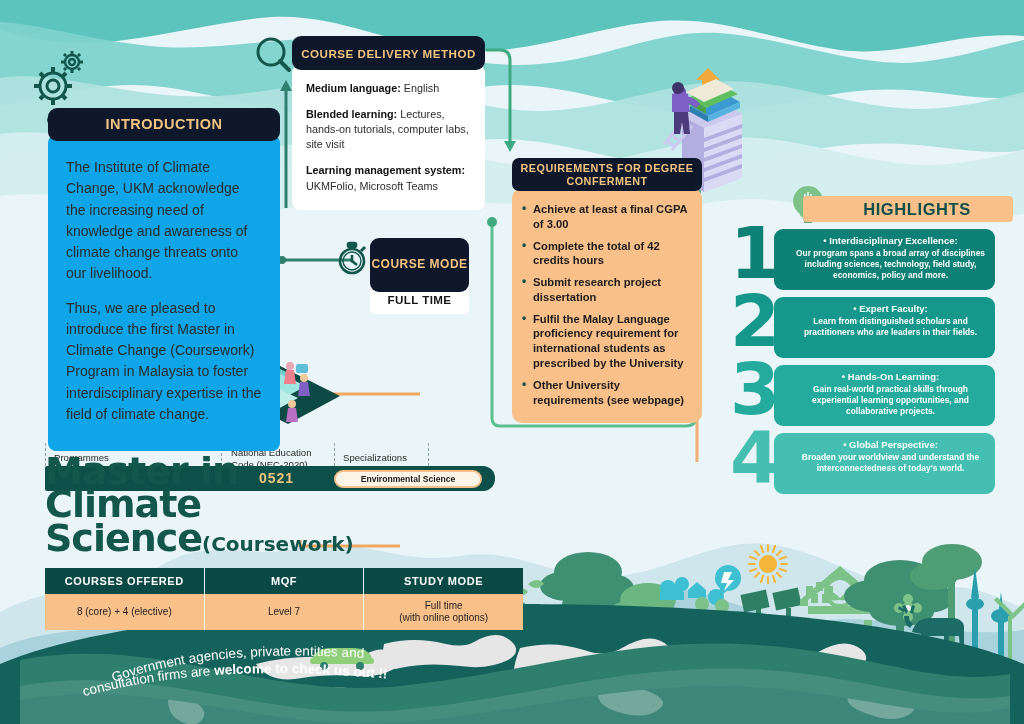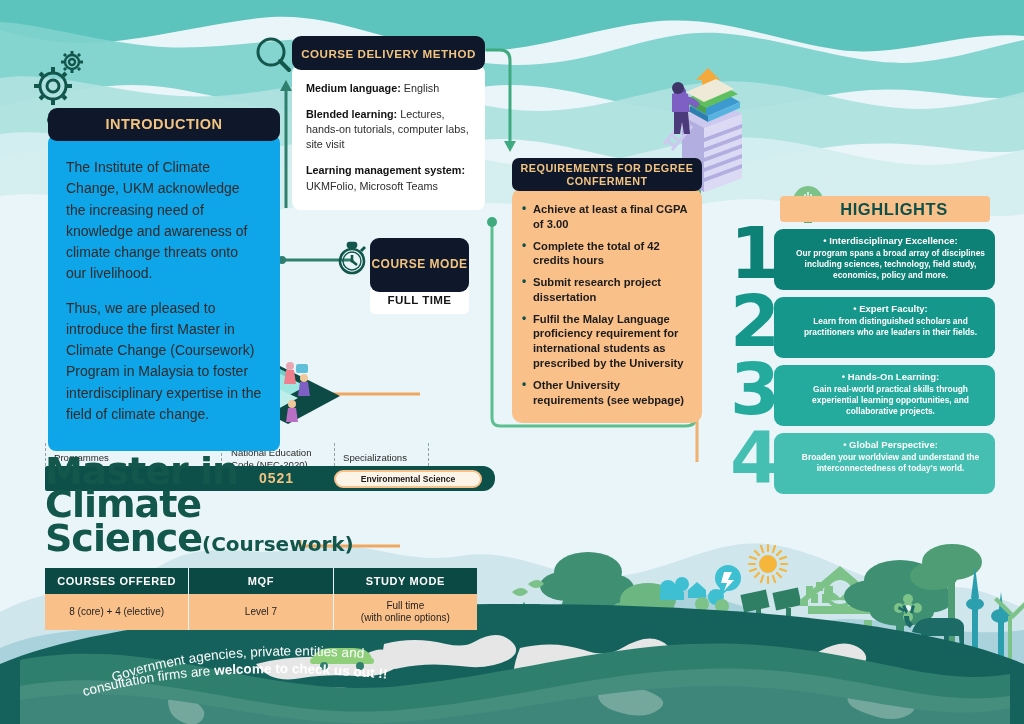--- a/index.html
+++ b/index.html
@@ -73,21 +73,21 @@
   }
   #req-body li:last-child { margin-bottom:0; }
   #req-body li:before {
     content:"\2022"; position:absolute; left:0; top:-1px; color:#0d5049; font-size:12px;
   }
 
   
   #hl-wrap { position:absolute; left:730px; top:196px; width:265px; }
   #hl-head {
     position:relative; height:26px; background:#fac08a; border-radius:4px;
-    display:flex; align-items:center; justify-content:center; margin-left:50px; width:210px;
+    display:flex; align-items:center; justify-content:center; margin-left:73px; width:210px;
   }
   #hl-head .t { font-size:16.5px; font-weight:bold; color:#0d5049; letter-spacing:.6px; margin-left:18px; }
 
   .hl-item { position:relative; height:61px; margin-top:7px; }
   .hl-num {
     position:absolute; left:0; top:-6px; width:56px;
     font-size:72px; line-height:60px; font-weight:bold; font-family:"DejaVu Sans", sans-serif;
     text-align:left;
   }
   .hl-bar {
@@ -133,21 +133,21 @@
   
   #dur-bar {
     position:absolute; left:45px; top:546px; width:232px; height:22px;
     background:#2ab5a6; border-radius:4px 4px 0 0;
     display:flex; align-items:center; padding-left:18px;
     font-size:11.3px; color:#fff; letter-spacing:.3px;margin-top:43px;
   }
   #dur-bar .k { font-weight:bold; }
   #dur-bar .v { margin-left:5px; font-weight:bold; }
 
-  #tbl { position:absolute; left:45px; top:568px; width:432px; }
+  #tbl { position:absolute; left:45px; top:568px; width:478px; }
   #tbl .thead { display:flex; background:#0b4a44; height:26px; }
   #tbl .thead div {
     flex:1; display:flex; align-items:center; justify-content:center;
     font-size:11px; font-weight:bold; color:#fff; letter-spacing:.6px;
     border-right:1.5px solid #e9f5f8;
   }
   #tbl .thead div:last-child { border-right:none; }
   #tbl .trow { display:flex; background:#fac08a; height:36px; }
   #tbl .trow div {
     flex:1; display:flex; align-items:center; justify-content:center; text-align:center;

